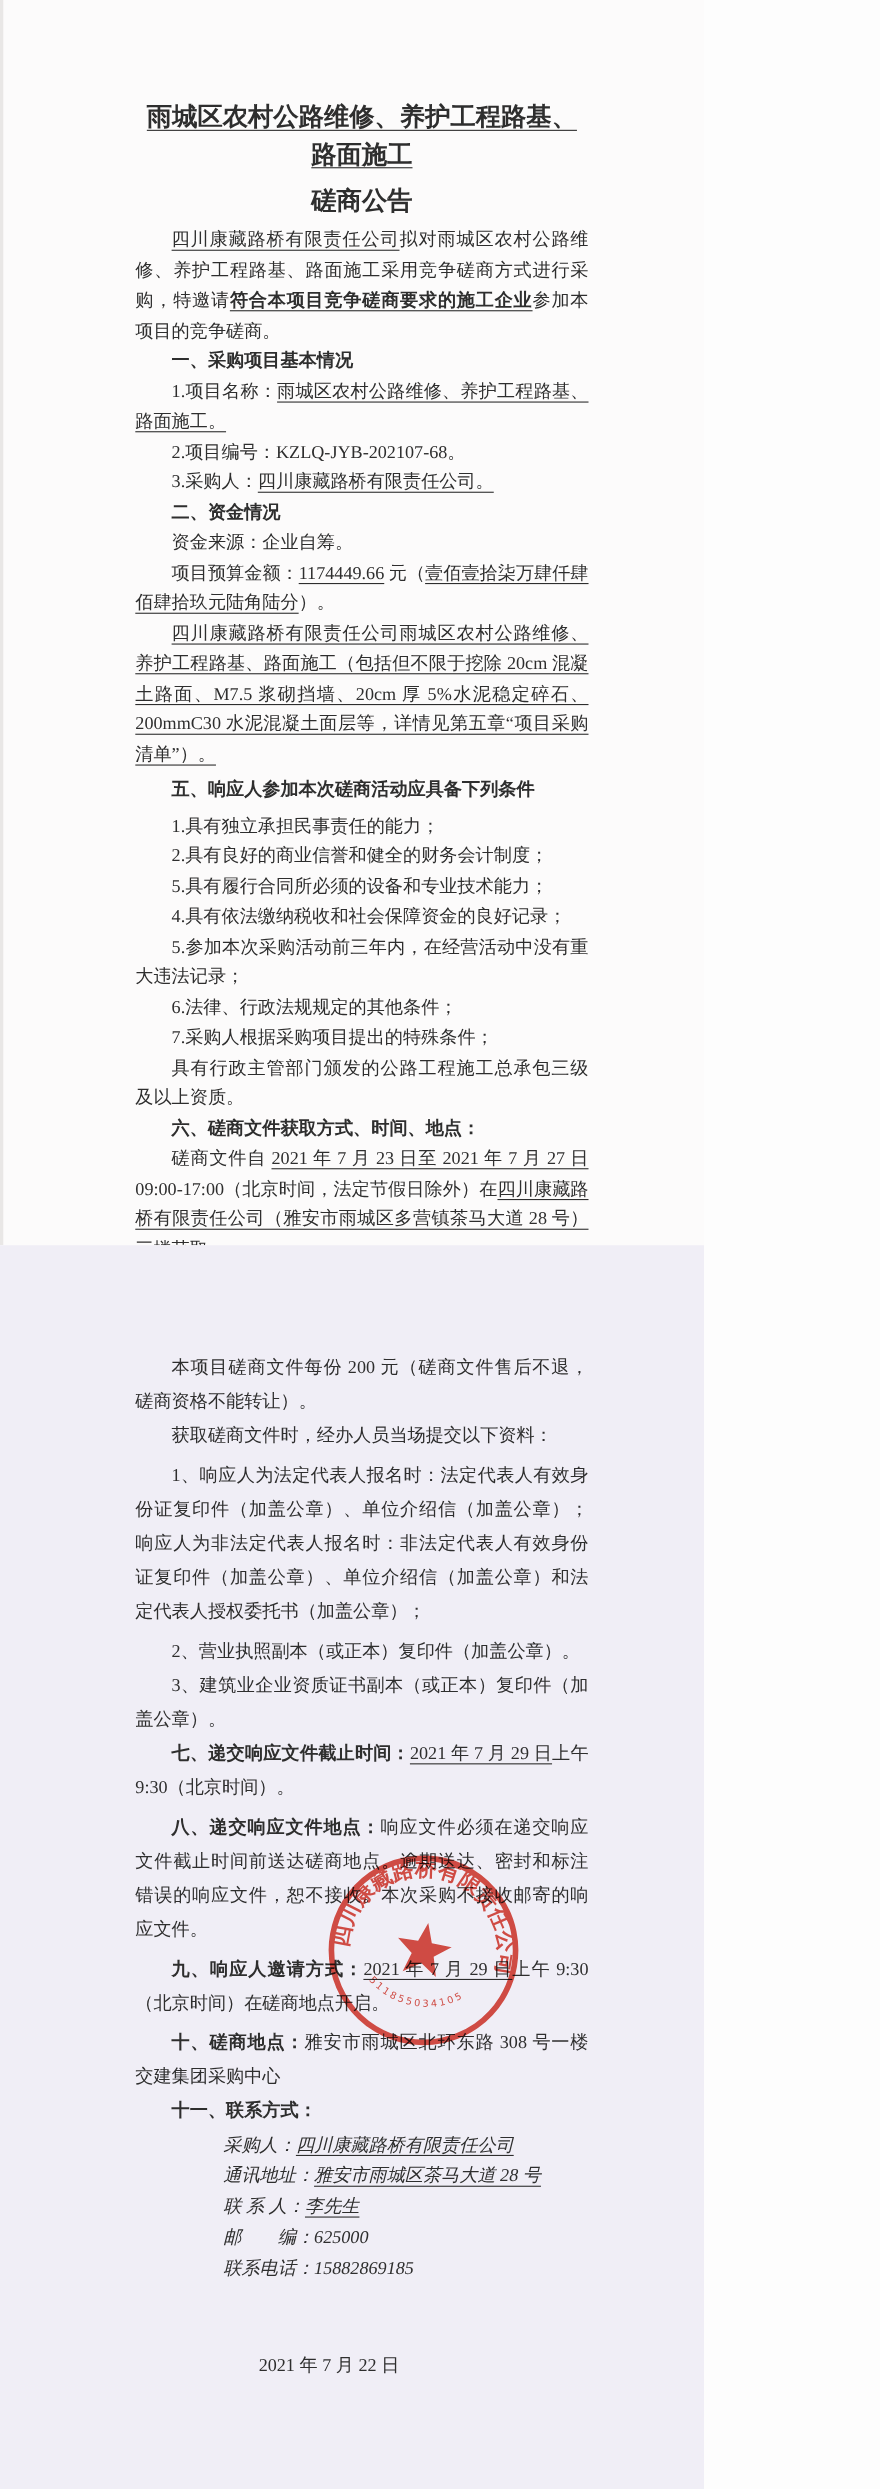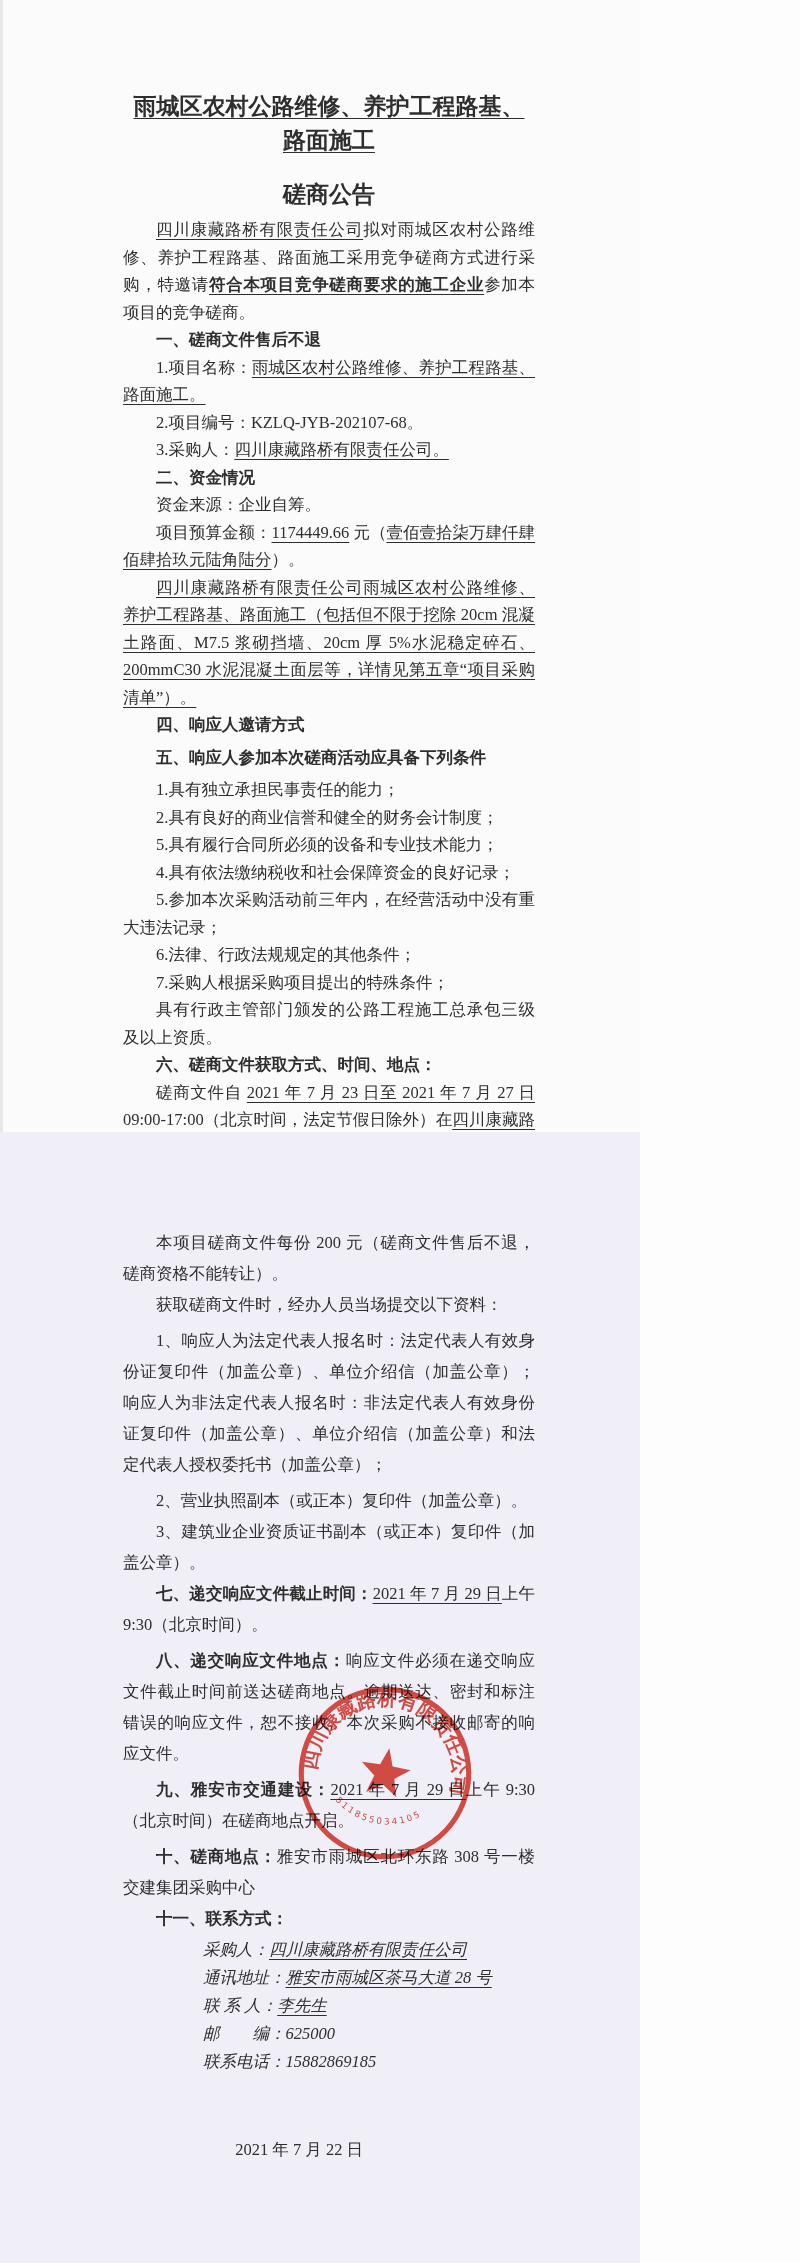--- a/index.html
+++ b/index.html
@@ -17,21 +17,21 @@
     padding:90px 105px 0 123px;
     box-shadow:inset 3px 0 0 #e9e7e6;
   }
   .page2 {
     height:1131px;
     background:#f0eef6;
     padding:95px 105px 16px 123px;
     position:relative;
   }
   .t1,.t2 { text-align:center; font-weight:bold; font-size:23px; line-height:34px; text-indent:0; }
-  .t2 { margin-top:20px; }
+  .t2 { margin-top:8px; }
   p { font-size:16.5px; line-height:27.5px; text-indent:2em; text-align:justify; }
   .page2 p { line-height:31px; }
   .b { font-weight:bold; }
   .u { text-decoration:underline; text-underline-offset:4px; text-decoration-thickness:1px; }
   .sp { letter-spacing:0.40em; }
   .mt { margin-top:4px; }
   .mt-s { margin-top:5px; }
   .contact { margin-left:80px; margin-top:2px; }
   .contact p { text-indent:0; line-height:28px;font-style:italic; }
   .date-line { text-align:right; padding-right:172px; text-indent:0; margin-top:58px; font-size:16.5px; }
@@ -44,32 +44,31 @@
 </style>
 </head>
 <body>
 
 <div class="page page1">
   <div class="t1 u">雨城区农村公路维修、养护工程路基、路面施工</div>
   <div class="t2">磋商公告</div>
 
   <p class="mt"><span class="u">四川康藏路桥有限责任公司</span><span>拟对雨城区农村公路维修、养护工程路基、路面施工采用竞争磋商方式进行采购，特邀请</span><span class="u b">符合本项目竞争磋商要求的施工企业</span><span>参加本项目的竞争磋商。</span></p>
 
-  <p class="b">一、磋商文件售后不退</p>
+  <p class="b">一、采购项目基本情况</p>
   <p><span>1.项目名称：</span><span class="u">雨城区农村公路维修、养护工程路基、路面施工。</span></p>
   <p>2.项目编号：KZLQ-JYB-202107-68。</p>
   <p><span>3.采购人：</span><span class="u">四川康藏路桥有限责任公司。</span></p>
 
   <p class="b">二、资金情况</p>
   <p>资金来源：企业自筹。</p>
   <p><span>项目预算金额：</span><span class="u">1174449.66</span><span> 元（</span><span class="u">壹佰壹拾柒万肆仟肆佰肆拾玖元陆角陆分</span><span>）。</span></p>
 
   <p><span class="u">四川康藏路桥有限责任公司雨城区农村公路维修、养护工程路基、路面施工（包括但不限于挖除 20cm 混凝土路面、M7.5 浆砌挡墙、20cm 厚 5%水泥稳定碎石、200mmC30 水泥混凝土面层等，详情见第五章“项目采购清单”）。</span></p>
 
-  <p class="b">四、响应人邀请方式</p>
 
   <p class="b mt-s">五、响应人参加本次磋商活动应具备下列条件</p>
   <p class="mt-s">1.具有独立承担民事责任的能力；</p>
   <p>2.具有良好的商业信誉和健全的财务会计制度；</p>
   <p>5.具有履行合同所必须的设备和专业技术能力；</p>
   <p>4.具有依法缴纳税收和社会保障资金的良好记录；</p>
   <p>5.参加本次采购活动前三年内，在经营活动中没有重大违法记录；</p>
   <p>6.法律、行政法规规定的其他条件；</p>
   <p>7.采购人根据采购项目提出的特殊条件；</p>
   <p>具有行政主管部门颁发的公路工程施工总承包三级及以上资质。</p>
@@ -82,21 +81,21 @@
   <p>本项目磋商文件每份 200 元（磋商文件售后不退，磋商资格不能转让）。</p>
   <p>获取磋商文件时，经办人员当场提交以下资料：</p>
   <p class="mt-s">1、响应人为法定代表人报名时：法定代表人有效身份证复印件（加盖公章）、单位介绍信（加盖公章）；响应人为非法定代表人报名时：非法定代表人有效身份证复印件（加盖公章）、单位介绍信（加盖公章）和法定代表人授权委托书（加盖公章）；</p>
   <p class="mt-s">2、营业执照副本（或正本）复印件（加盖公章）。</p>
   <p>3、建筑业企业资质证书副本（或正本）复印件（加盖公章）。</p>
 
   <p><span class="b">七、递交响应文件截止时间：</span><span class="u">2021 年 7 月 29 日</span><span>上午 9:30（北京时间）。</span></p>
 
   <p class="mt-s"><span class="b">八、递交响应文件地点：</span><span>响应文件必须在递交响应文件截止时间前送达磋商地点。逾期送达、密封和标注错误的响应文件，恕不接收。本次采购不接收邮寄的响应文件。</span></p>
 
-  <p class="mt-s"><span class="b">九、雅安市交通建设：</span><span class="u">2021 年 7 月 29 日</span><span>上午 9:30（北京时间）在磋商地点开启。</span></p>
+  <p class="mt-s"><span class="b">九、响应人邀请方式：</span><span class="u">2021 年 7 月 29 日</span><span>上午 9:30（北京时间）在磋商地点开启。</span></p>
 
   <p class="mt-s"><span class="b">十、磋商地点：</span><span>雅安市雨城区北环东路 308 号一楼交建集团采购中心</span></p>
 
   <p><span class="b">十一、联系方式：</span></p>
 
   <div class="contact">
     <p><span>采购人：</span><span class="u">四川康藏路桥有限责任公司</span></p>
     <p><span>通讯地址：</span><span class="u">雅安市雨城区茶马大道 28 号</span></p>
     <p><span>联 系 人：</span><span class="u">李先生</span></p>
     <p><span>邮　　编：</span><span>625000</span></p>

